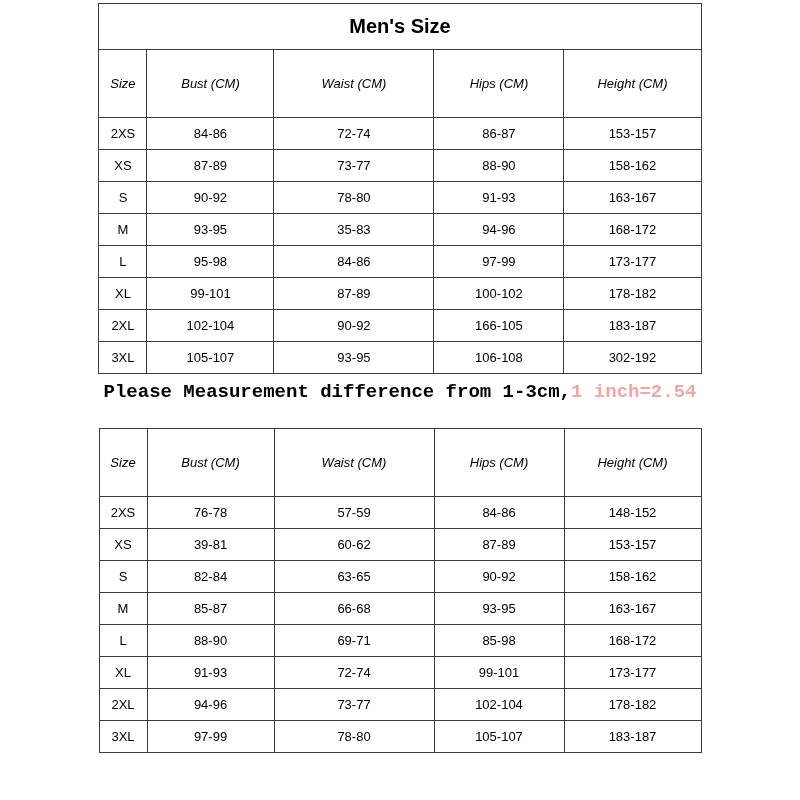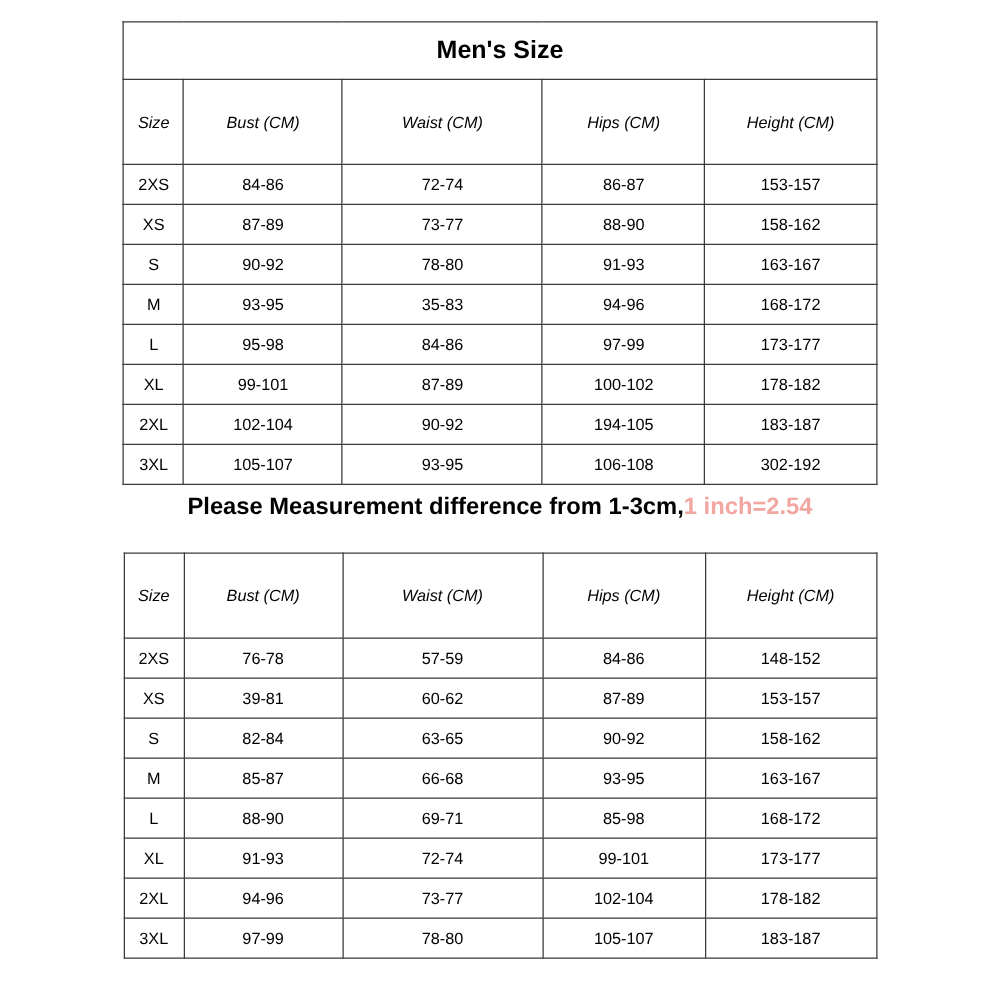--- a/index.html
+++ b/index.html
@@ -8,21 +8,21 @@
     background: #ffffff;
     font-family: "Liberation Sans", sans-serif;
     color: #000000;
   }
   body {
     width: 800px;
     height: 800px;
     overflow: hidden;
   }
   .page {
-    padding-top: 17px;
+    padding-top: 3px;
   }
   table.size-table {
     border-collapse: collapse;
     table-layout: fixed;
     width: 602px;
     margin: 0 auto;
   }
   table.size-table col.c-size   { width: 48px;  }
   table.size-table col.c-bust   { width: 127px; }
   table.size-table col.c-waist  { width: 160px; }
@@ -51,20 +51,21 @@
     height: 31px;
   }
   .note {
     width: 602px;
     margin: 0 auto;
     text-align: center;
     font-size: 19px;
     font-weight: bold;
     padding: 7px 0 25px 0;
     white-space: nowrap;
+    font-family: Liberation Mono, monospace;
   }
 </style>
 </head>
 <body>
 
 <div class="page">
 
   <table class="size-table">
       <colgroup>
         <col class="c-size">
@@ -125,21 +126,21 @@
           <td>XL</td>
           <td>99-101</td>
           <td>87-89</td>
           <td>100-102</td>
           <td>178-182</td>
         </tr>
         <tr>
           <td>2XL</td>
           <td>102-104</td>
           <td>90-92</td>
-          <td>194-105</td>
+          <td>166-105</td>
           <td>183-187</td>
         </tr>
         <tr>
           <td>3XL</td>
           <td>105-107</td>
           <td>93-95</td>
           <td>106-108</td>
           <td>302-192</td>
         </tr>
       </tbody>

